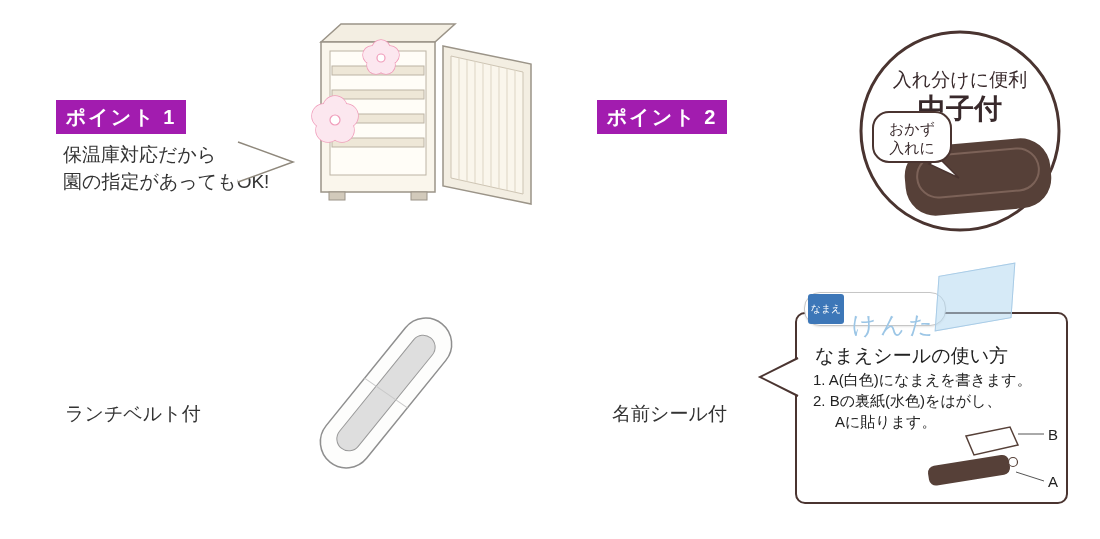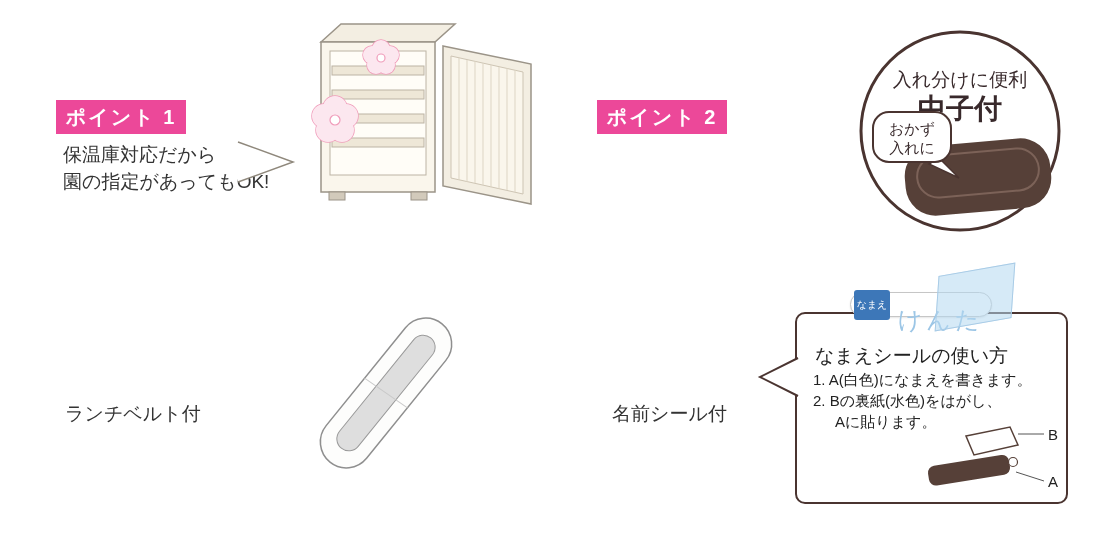--- a/index.html
+++ b/index.html
@@ -2,37 +2,37 @@
 <html><head>
 <meta charset="utf-8">
 <style>
   * { margin:0; padding:0; box-sizing:border-box; }
   html,body { background:#ffffff; }
   body { font-family:"Liberation Sans","DejaVu Sans",sans-serif; }
   .canvas { position:relative; width:1100px; height:539px; background:#ffffff; overflow:hidden; }
   .abs { position:absolute; }
   .plabel {
     position:absolute; width:130px; height:34px;
-    background:#ec4899; color:#ffffff;
+    background:#a21caf; color:#ffffff;
     font-size:20px; font-weight:bold; letter-spacing:2px;
     display:flex; align-items:center; justify-content:center;
   }
   .desc { position:absolute; font-size:19px; color:#333333; line-height:27px; white-space:nowrap; }
   .desc .dline { display:block;margin-left:21px; }
   .howto-box {
     position:absolute; left:795px; top:312px; width:273px; height:192px;
     background:#ffffff; border:2px solid #4a3430; border-radius:10px; z-index:1;
   }
   .howto-title { position:absolute; left:815px; top:343px; font-size:19px; color:#222222; z-index:2; white-space:nowrap; }
   .step { position:absolute; font-size:15px; color:#222222; z-index:2; white-space:nowrap; }
   .step1 { left:813px; top:371px; }
   .step2 { left:813px; top:392px; }
   .step2c { left:835px; top:413px; }
   .seal-strip {
-    position:absolute; left:850px; top:292px; width:142px; height:25px;
+    position:absolute; left:804px; top:292px; width:142px; height:34px;
     background:#ffffff; border:1px solid #c6c6c6; border-radius:16px;
     display:flex; align-items:center; z-index:3; box-shadow:0 1px 2px rgba(0,0,0,0.10);
   }
   .seal-tag {
     width:36px; height:30px; margin-left:3px; background:#3d77b8; border-radius:3px;
     color:#ffffff; font-size:10px; display:flex; align-items:center; justify-content:center;
   }
   .seal-name { flex:1; text-align:center; font-size:24px; color:#9cc6e6; letter-spacing:4px;margin-top:31px; }
   .seal-film {
     position:absolute; left:936px; top:270px; width:78px; height:54px;

